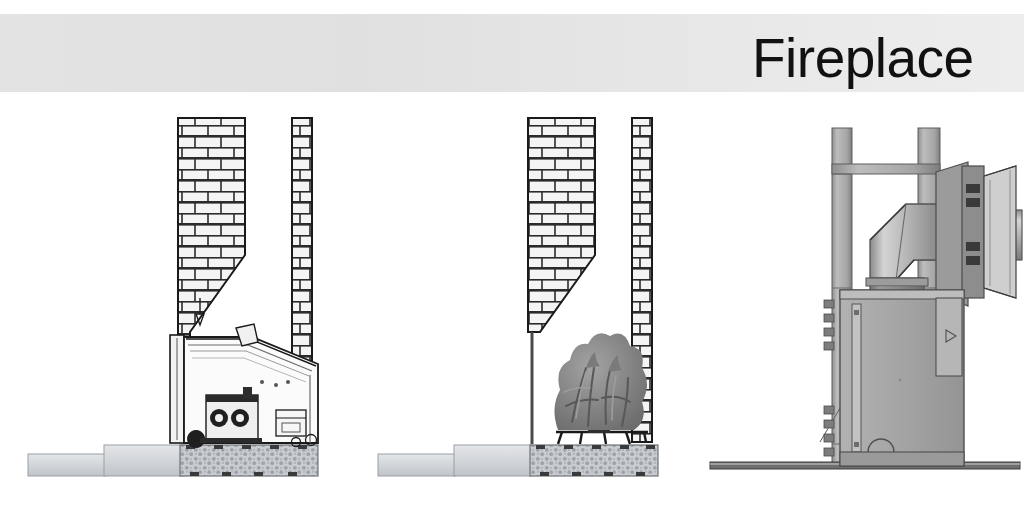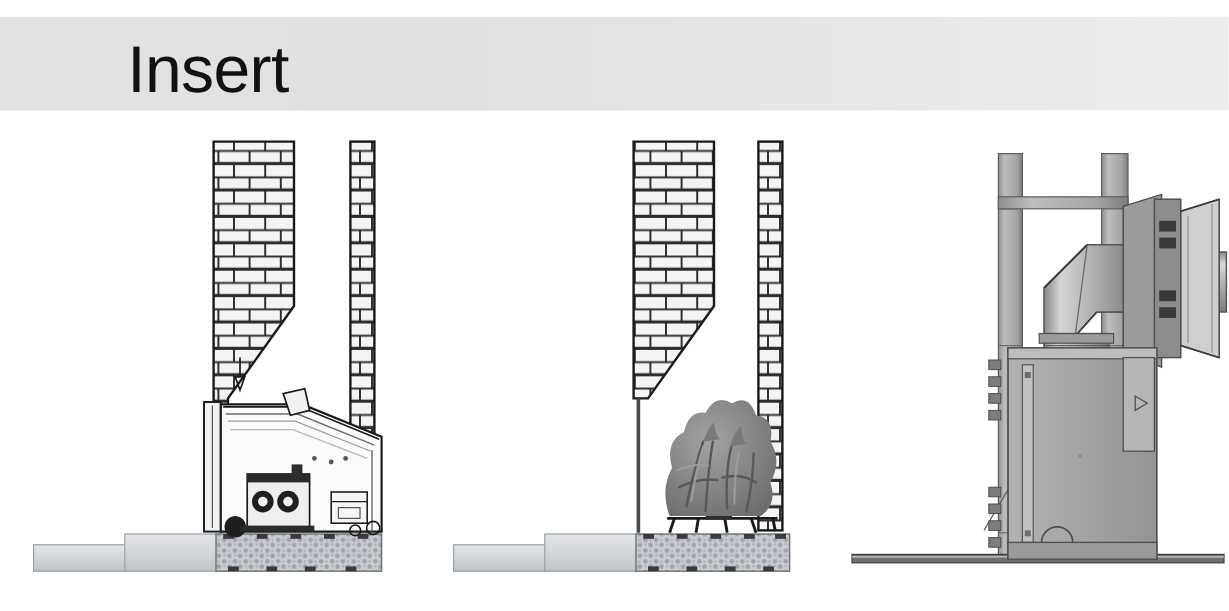--- a/index.html
+++ b/index.html
@@ -50,21 +50,21 @@
   #panel-gaslog    { left: 360px; width: 340px; }
   #panel-fireplace { left: 700px; width: 324px; }
   .panel svg { display: block; }
 
   
 </style>
 </head>
 <body>
 
 <div id="header-band">
-  <div class="panel-title" id="title-insert">Insert</div>
+  <div class="panel-title" id="title-fireplace">Fireplace</div>
 </div>
 
 <div class="panel" id="panel-insert">
 <svg width="360" height="417" viewBox="0 0 360 417" xmlns="http://www.w3.org/2000/svg">
   <defs>
 
     <pattern id="brickWide" width="26" height="22" patternUnits="userSpaceOnUse">
       <rect width="26" height="22" fill="#f4f4f4"></rect>
       <g stroke="#2b2b2b" stroke-width="1.6" fill="none">
         <line x1="0" y1="0.8" x2="26" y2="0.8"></line>

